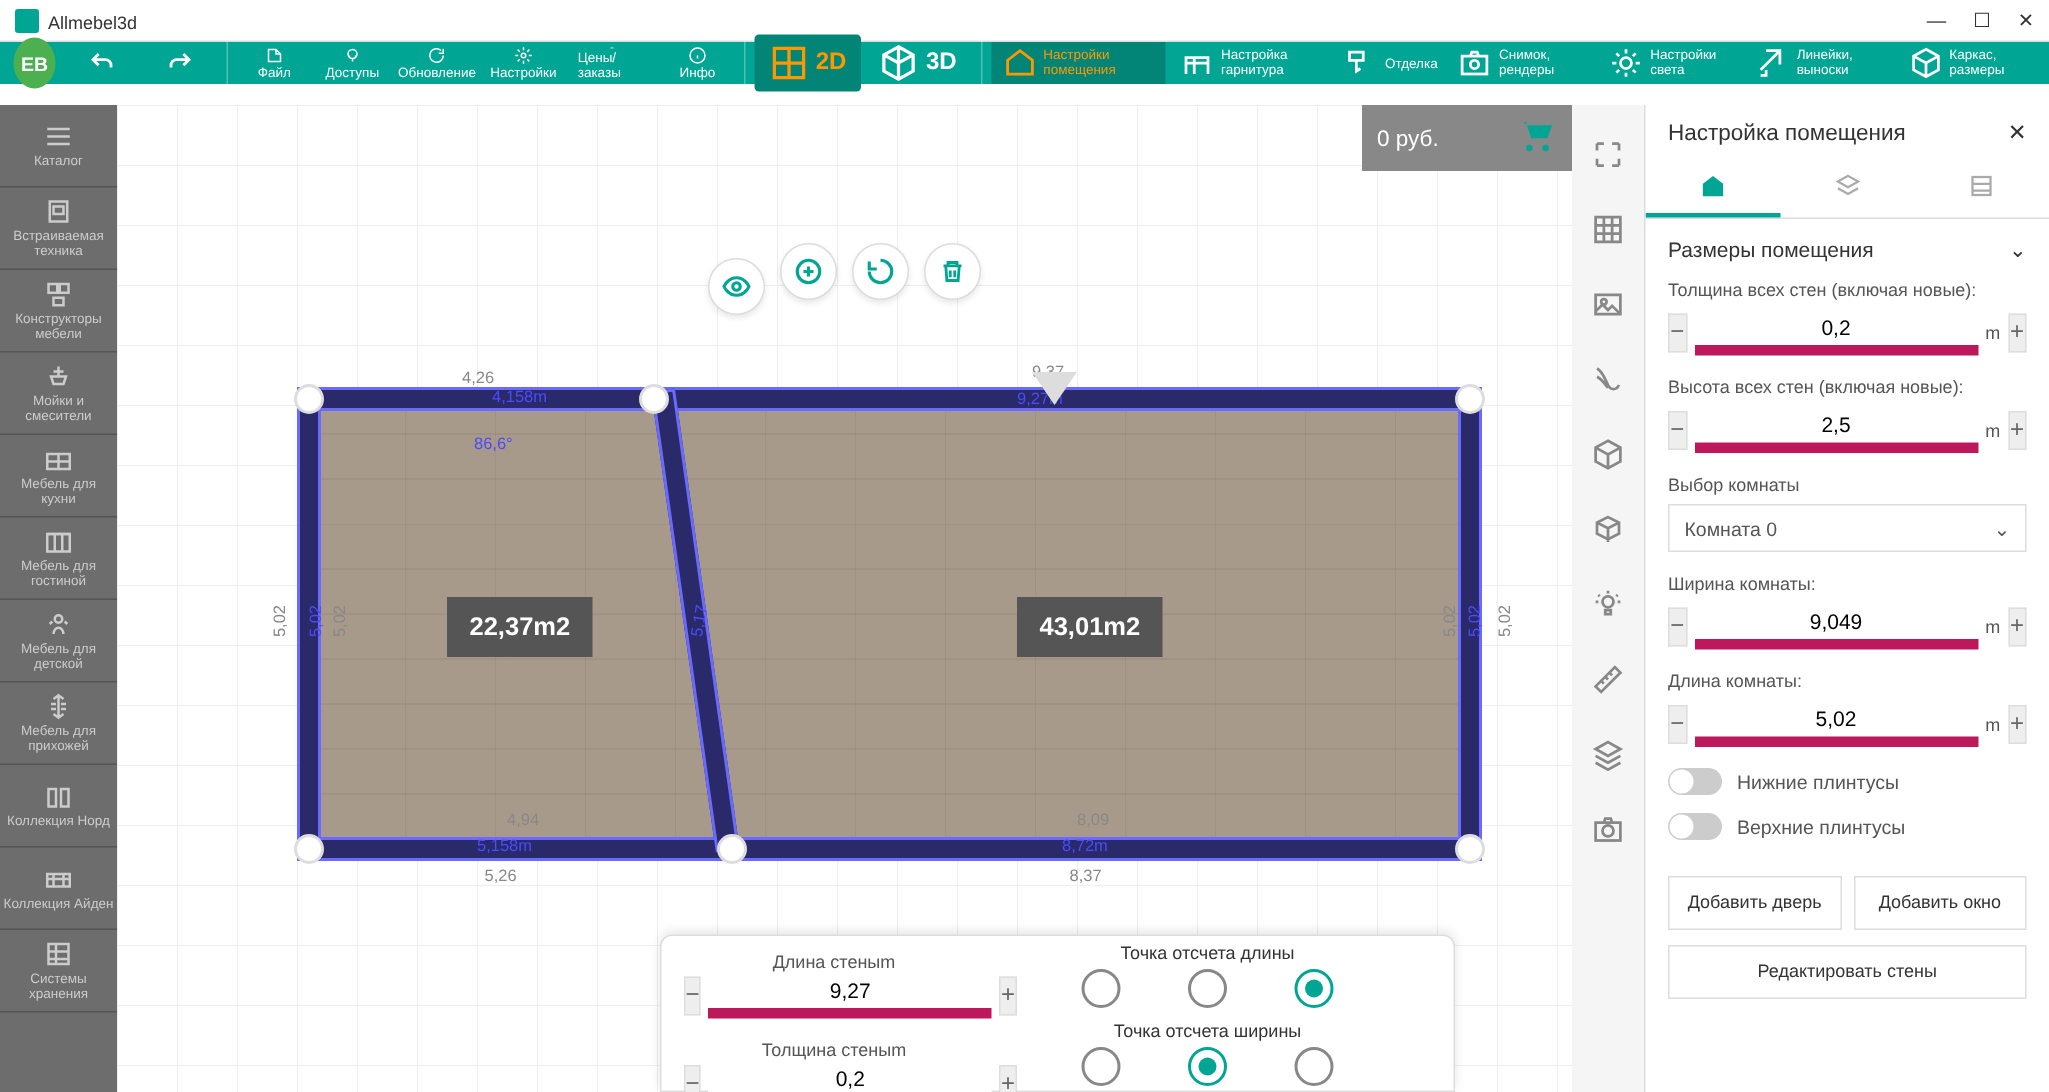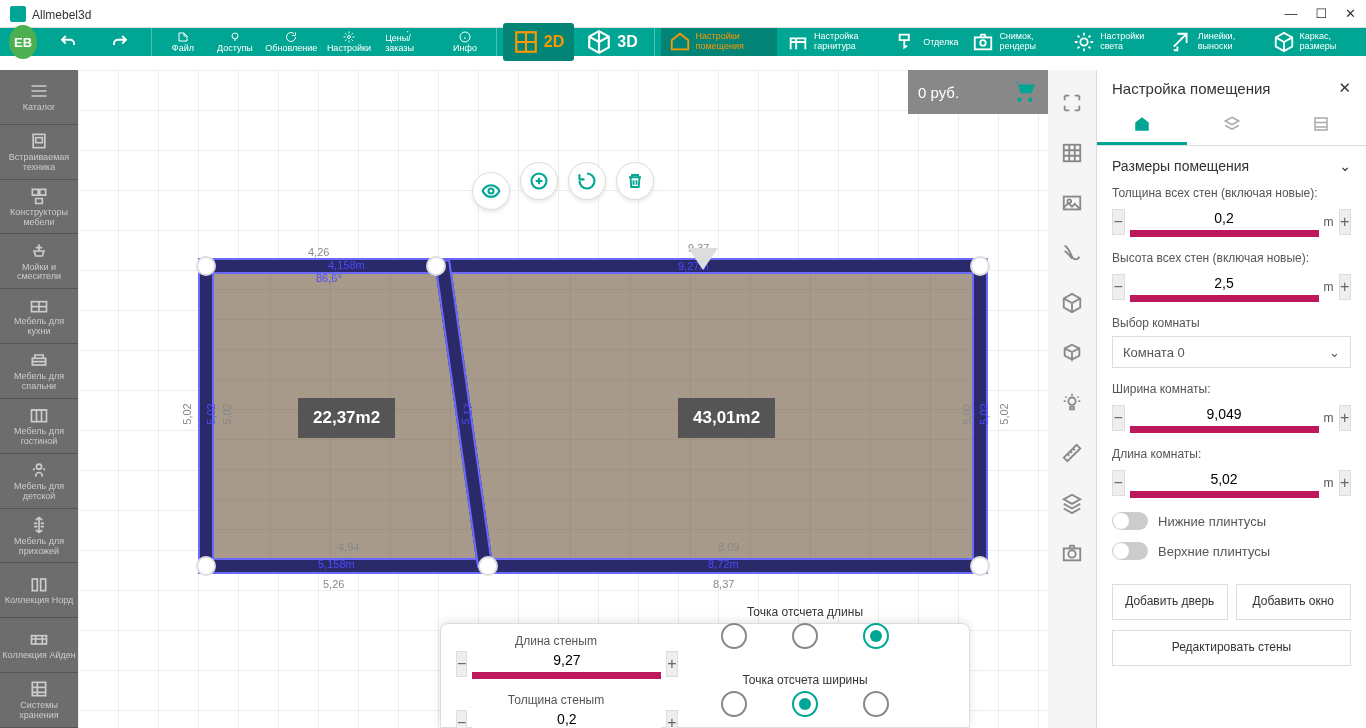--- a/index.html
+++ b/index.html
@@ -80,21 +80,21 @@
 .toggle-row { display: flex; align-items: center; gap: 10px; margin-bottom: 12px; margin-top: 12px; }
 .toggle { width: 36px; height: 18px; background: #ccc; border-radius: 9px; position: relative; cursor: pointer; }
 .toggle::after { content: ''; position: absolute; left: 1px; top: 1px; width: 16px; height: 16px; background: #fff; border-radius: 50%; }
 .panel-buttons { display: flex; gap: 8px; padding: 0 15px 10px; }
 .panel-btn { flex: 1; height: 36px; border: 1px solid #ddd; background: #fff; font-size: 12px; color: #333; cursor: pointer; text-align: center; line-height: 1.3; display: flex; align-items: center; justify-content: center; }
 
 
 .bottom-panel { position: absolute; left: 440px; bottom: 0; width: 530px; height: 105px; background: #fff; border: 1px solid #ddd; border-radius: 8px 8px 0 0; box-shadow: 0 -2px 8px rgba(0,0,0,0.1); display: flex; padding: 10px 15px; }
 .bottom-left { width: 200px; display: flex; flex-direction: column; gap: 10px; }
 .bottom-field-label { font-size: 12px; color: #555; display: flex; justify-content: center; }
-.bottom-right { flex: 1; display: flex; flex-direction: column; justify-content: flex-end; gap: 24px; }
+.bottom-right { flex: 1; display: flex; flex-direction: column; justify-content: center; gap: 8px; }
 .radio-label { font-size: 12px; color: #333; text-align: center; margin-bottom: 4px; }
 .radio-row { display: flex; justify-content: center; gap: 45px; }
 .radio { width: 26px; height: 26px; border: 2px solid #888; border-radius: 50%; cursor: pointer; display: flex; align-items: center; justify-content: center; }
 .radio.active { border-color: #00a693; }
 .radio.active::after { content: ''; width: 12px; height: 12px; background: #00a693; border-radius: 50%; }
 
 
 .wall { position: absolute; background: #2a2a6a; border: 2px solid #6a6aff; z-index: 3; }
 .floor { position: absolute; background: #a89a8a; background-image: repeating-linear-gradient(90deg, rgba(0,0,0,0.05) 0, rgba(0,0,0,0.05) 1px, transparent 1px, transparent 60px), repeating-linear-gradient(0deg, rgba(0,0,0,0.05) 0, rgba(0,0,0,0.05) 1px, transparent 1px, transparent 30px); z-index: 1; }
 .diag-wall { position: absolute; width: 16px; height: 310px; background: #2a2a6a; border: 2px solid #6a6aff; transform: rotate(-8deg); transform-origin: top center; z-index: 4; }
@@ -256,27 +256,20 @@
     </div>
   <div class="left-item">
       <svg viewBox="0 0 24 24" fill="none" stroke="#ccc" stroke-width="2">
         <rect x="3" y="8" width="18" height="12"></rect>
         <path d="M3 14h18M12 8v12"></path>
       </svg>
       <span>Мебель для кухни</span>
     </div>
   <div class="left-item">
       <svg viewBox="0 0 24 24" fill="none" stroke="#ccc" stroke-width="2">
-        <rect x="4" y="10" width="16" height="8"></rect>
-        <path d="M4 14h16M7 10V6h10v4"></path>
-      </svg>
-      <span>Мебель для спальни</span>
-    </div>
-  <div class="left-item">
-      <svg viewBox="0 0 24 24" fill="none" stroke="#ccc" stroke-width="2">
         <rect x="3" y="6" width="18" height="14"></rect>
         <path d="M3 6h18M9 6v14M15 6v14"></path>
       </svg>
       <span>Мебель для гостиной</span>
     </div>
   <div class="left-item">
       <svg viewBox="0 0 24 24" fill="none" stroke="#ccc" stroke-width="2">
         <circle cx="12" cy="8" r="3"></circle>
         <path d="M8 20c0-3 2-5 4-5s4 2 4 5M7 10l-2 2M17 10l2 2"></path>
       </svg>
@@ -385,21 +378,21 @@
     <div class="node" style="left:-2px;top:298px"></div>
     <div class="node" style="left:280px;top:298px"></div>
     <div class="node" style="left:772px;top:298px"></div>
 
     <div class="area-label" style="left:100px;top:140px">22,37m2</div>
     <div class="area-label" style="left:480px;top:140px">43,01m2</div>
 
     <div class="dim-label dim-gray" style="left:110px;top:-12px">4,26</div>
     <div class="dim-label" style="left:480px;top:2px">9,27m</div>
     <div class="dim-label dim-gray" style="left:490px;top:-16px">9,37</div>
-    <div class="dim-label" style="left:118px;top:14px">86,6°</div>
+    <div class="dim-label" style="left:118px;top:32px">86,6°</div>
     <div class="dim-label" style="left:130px;top:1px">4,158m</div>
     <div class="dim-label dim-gray" style="left:-22px;top:150px;transform:rotate(-90deg)">5,02</div>
     <div class="dim-label dim-gray" style="left:795px;top:150px;transform:rotate(-90deg)">5,02</div>
     <div class="dim-label" style="left:2px;top:150px;transform:rotate(-90deg)">5,02</div>
     <div class="dim-label" style="left:775px;top:150px;transform:rotate(-90deg)">5,02</div>
     <div class="dim-label dim-gray" style="left:18px;top:150px;transform:rotate(-90deg)">5,02</div>
     <div class="dim-label dim-gray" style="left:758px;top:150px;transform:rotate(-90deg)">5,02</div>
     <div class="dim-label" style="left:120px;top:300px">5,158m</div>
     <div class="dim-label" style="left:510px;top:300px">8,72m</div>
     <div class="dim-label dim-gray" style="left:125px;top:320px">5,26</div>

